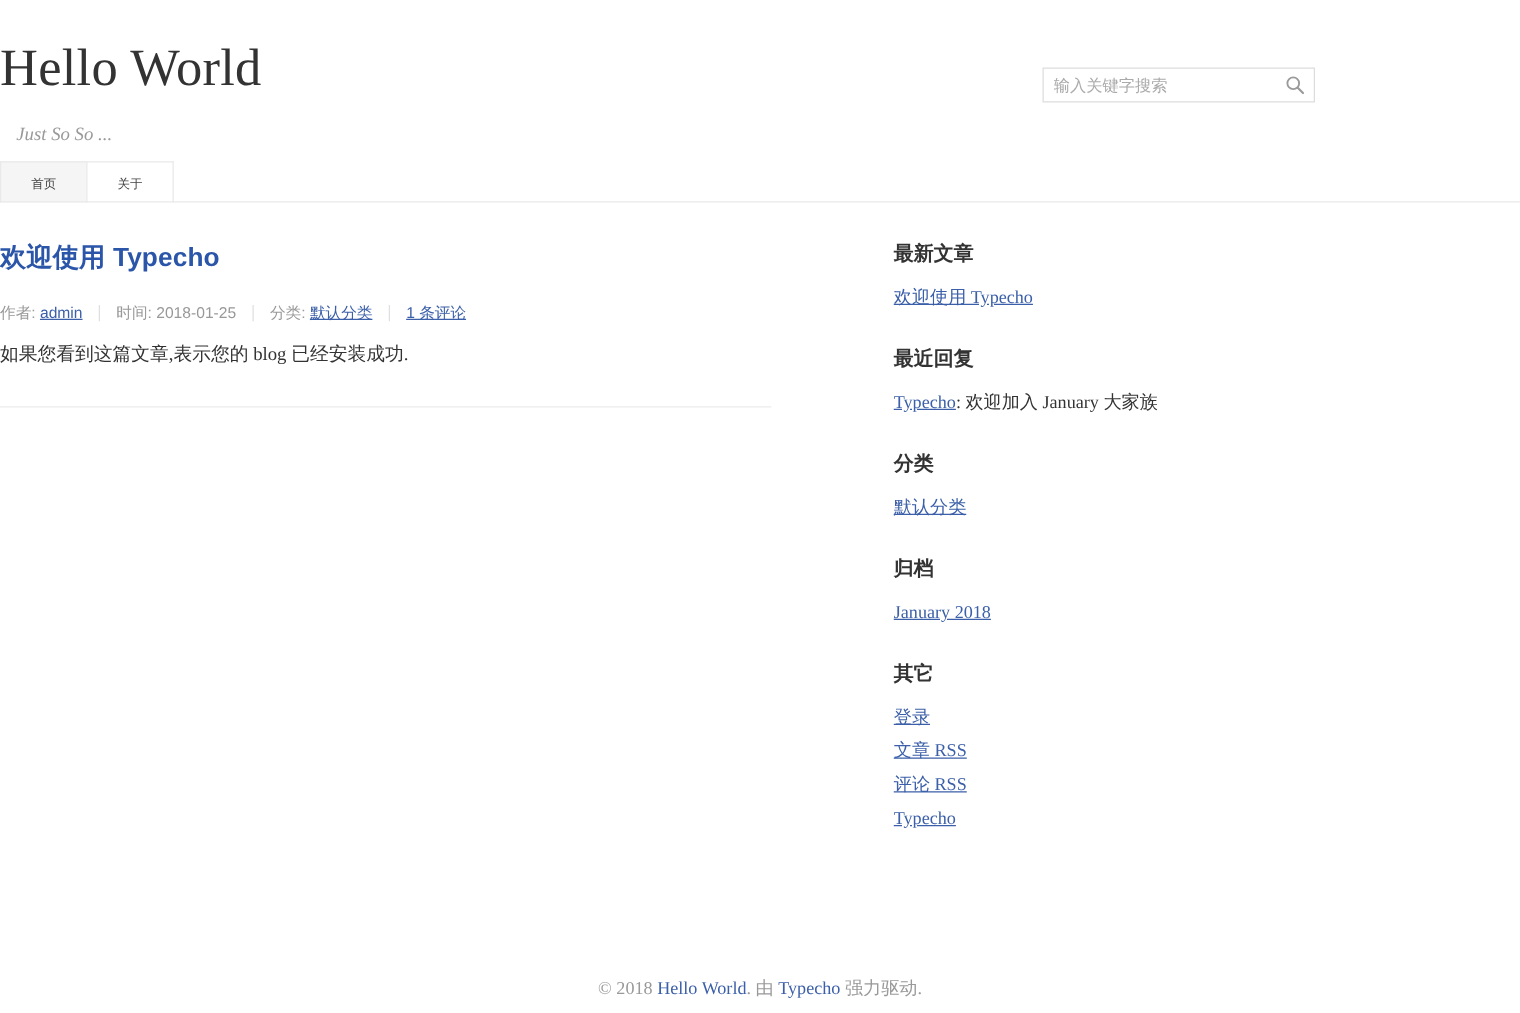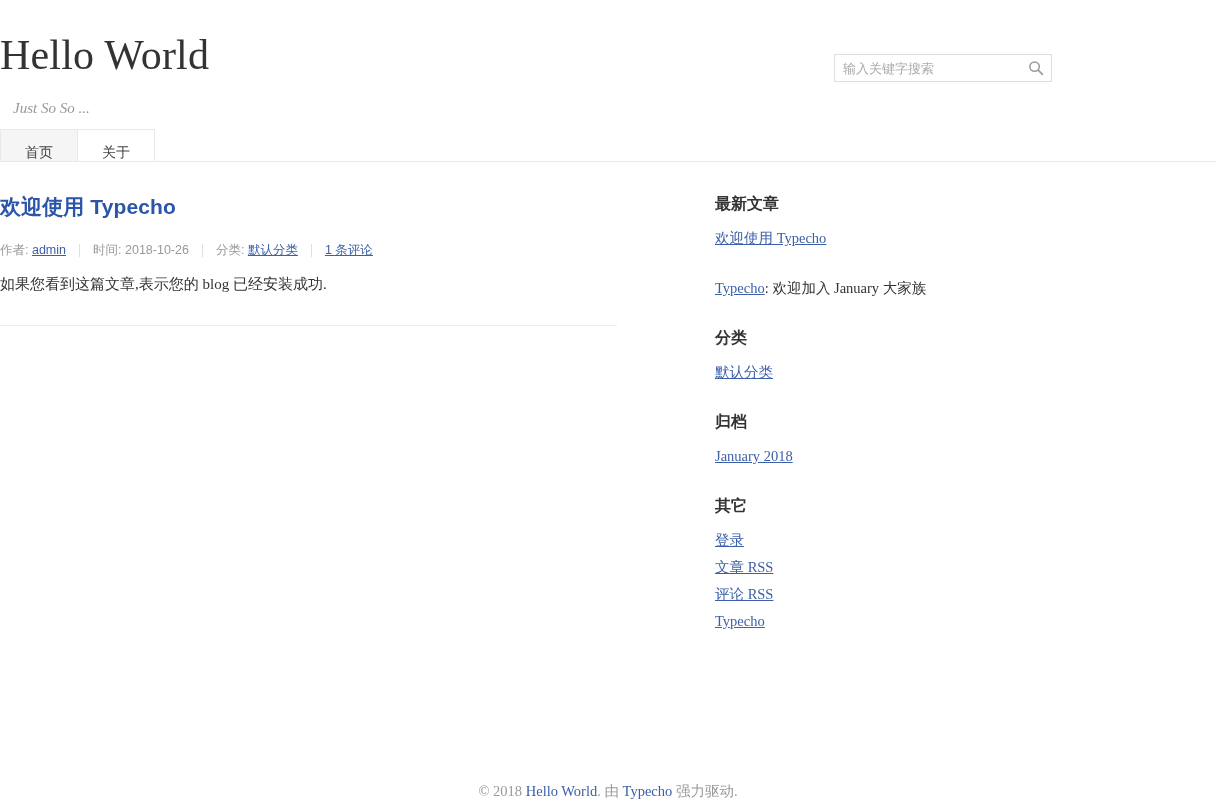--- a/index.html
+++ b/index.html
@@ -71,25 +71,25 @@
   
   .site-nav {
     position: absolute;
     left: 0;
     top: 129px;
     display: flex;
   }
   .nav-item {
     display: block;
     font-family: "Liberation Sans", "DejaVu Sans", sans-serif;
-    font-size: 14px;
+    font-size: 10px;
     line-height: 19px;
     color: #444444;
     text-decoration: none;
-    padding: 13px 24px 7px 24px;
+    padding: 8px 24px 7px 24px;
     border: 1px solid #e9e9e9;
     border-bottom: none;
     background: #ffffff;
     margin-right: -1px;
     box-sizing: border-box;
     height: 33px;
   }
   .nav-item.active {
     background: #f5f5f5;
   }
@@ -310,21 +310,21 @@
         <h2 class="post-title"><a href="#">欢迎使用 Typecho</a></h2>
 
         <div class="post-meta">
           <span>
             <span>作者:</span>
             <a href="#">admin</a>
           </span>
           <span class="meta-sep"></span>
           <span>
             <span>时间:</span>
-            <span>2018-10-26</span>
+            <span>2018-01-25</span>
           </span>
           <span class="meta-sep"></span>
           <span>
             <span>分类:</span>
             <a href="#">默认分类</a>
           </span>
           <span class="meta-sep"></span>
           <a href="#">1 条评论</a>
         </div>
 
@@ -339,20 +339,21 @@
     <aside class="side-col">
 
       <section class="widget spaced-1">
         <h3 class="widget-title">最新文章</h3>
         <ul class="widget-list">
           <li><a href="#">欢迎使用 Typecho</a></li>
         </ul>
       </section>
 
       <section class="widget spaced-1">
+        <h3 class="widget-title">最近回复</h3>
         <ul class="widget-list">
           <li><a href="#">Typecho</a><span class="plain">: </span><span class="plain">欢迎加入 January 大家族</span></li>
         </ul>
       </section>
 
       <section class="widget spaced-1">
         <h3 class="widget-title">分类</h3>
         <ul class="widget-list">
           <li><a href="#">默认分类</a></li>
         </ul>

